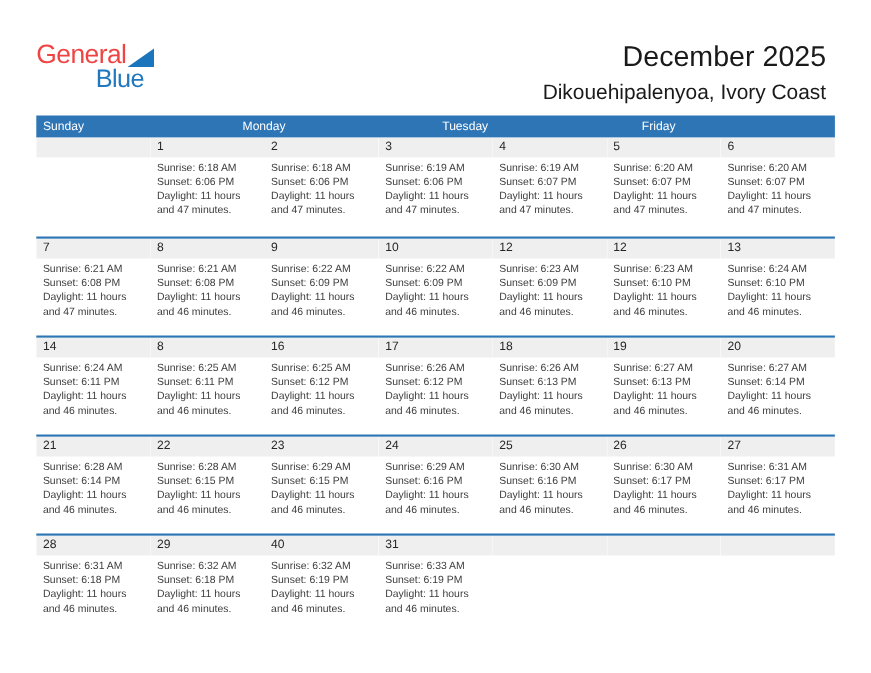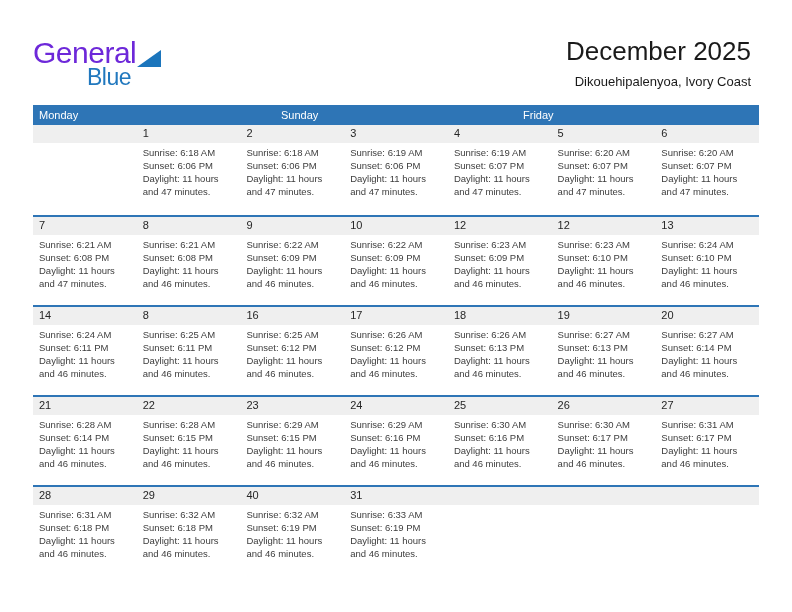--- a/index.html
+++ b/index.html
@@ -2,28 +2,28 @@
 <html><head>
 <meta charset="utf-8">
 <style>
   * { margin: 0; padding: 0; box-sizing: border-box; }
   html, body { width: 792px; height: 612px; background: #ffffff; overflow: hidden; }
   body { font-family: "Liberation Sans", sans-serif; position: relative; }
 
   
   .logo { position: absolute; left: 33px; top: 38px; width: 120px; }
   .logo-top { display: flex; align-items: flex-end; }
-  .logo-general { font-size: 30px; color: #6d28d9; letter-spacing: -0.5px; line-height: 1; }
+  .logo-general { font-size: 24px; color: #ef4444; letter-spacing: -0.5px; line-height: 1; }
   .logo-triangle { width: 0; height: 0; border-bottom: 17px solid #1b75bc; border-left: 24px solid transparent; margin-left: 1px; margin-bottom: 1px; }
   .logo-blue { font-size: 23px; color: #2178be; letter-spacing: -0.5px; line-height: 0.85; text-align: right; padding-right: 22px; }
 
   
   .title-block { position: absolute; right: 41px; top: 36px; text-align: right; margin-left: 39px; }
   .main-title { font-size: 26px; color: #1a1a1a; font-weight: 400; line-height: 1.2; }
-  .sub-title { font-size: 13px; color: #1a1a1a; font-weight: 400; margin-top: 7px; }
+  .sub-title { font-size: 19px; color: #1a1a1a; font-weight: 400; margin-top: 7px; }
 
   
   .calendar { position: absolute; left: 33px; top: 105px; width: 726px; }
   .weekday-row { display: flex; background: #2e75b6; height: 20px; }
   .weekday-cell { flex: 1 0 0; color: #ffffff; font-size: 11px; line-height: 20px; padding-left: 6px; overflow: hidden; white-space: nowrap; }
 
   .week-row { display: flex; height: 90px; border-top: 2px solid #2e75b6; }
   .week-row.first { border-top: none; }
   .day-cell { flex: 1 0 0; display: flex; flex-direction: column; overflow: hidden; }
   .day-number { height: 18px; background: #efefef; font-size: 11px; color: #262626; padding-left: 6px; line-height: 17px; }
@@ -41,22 +41,23 @@
   <div class="logo-blue">Blue</div>
 </div>
 
 <div class="title-block">
   <div class="main-title">December 2025</div>
   <div class="sub-title">Dikouehipalenyoa, Ivory Coast</div>
 </div>
 
 <div class="calendar">
   <div class="weekday-row" id="weekday-row">
+      <div class="weekday-cell">Sunday</div>
       <div class="weekday-cell">Monday</div>
-      <div class="weekday-cell">Sunday</div>
+      <div class="weekday-cell">Tuesday</div>
       <div class="weekday-cell">Friday</div>
     </div>
   <div id="weeks-container">
       <div class="week-row first">
         <div class="day-cell">
           <div class="day-number"></div>
           <div class="day-details"></div>
         </div>
         <div class="day-cell">
           <div class="day-number">1</div>

